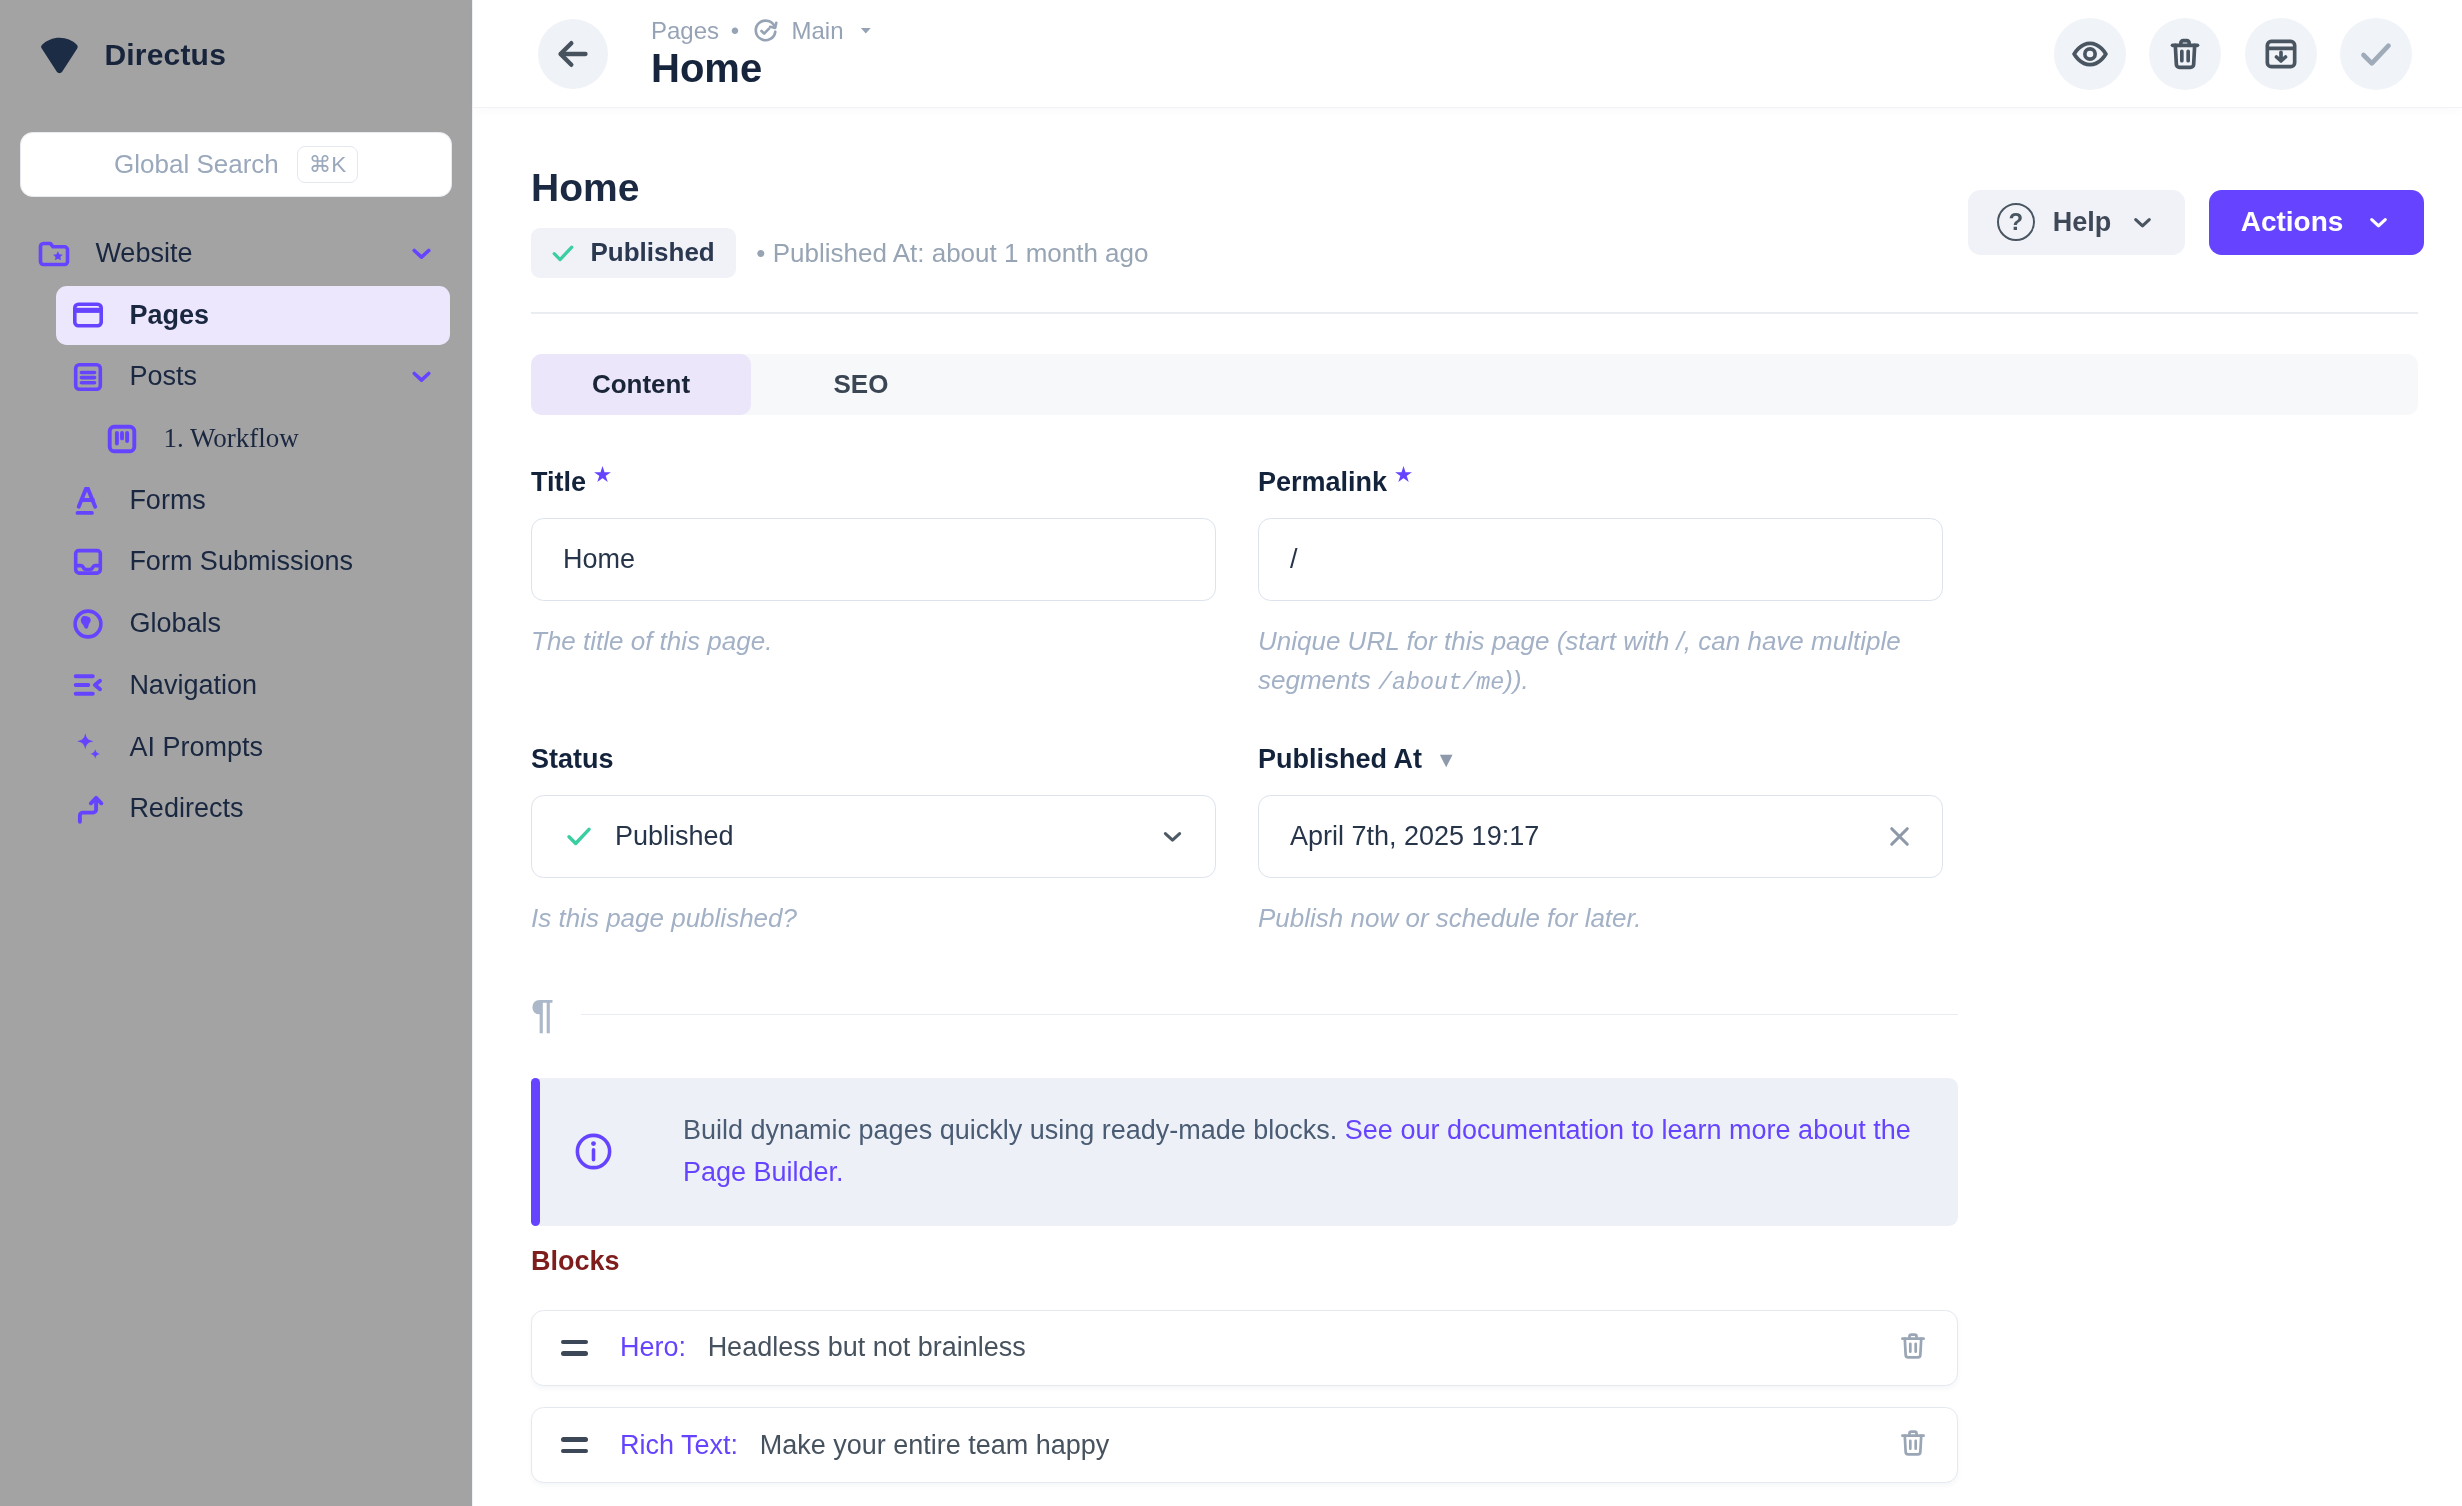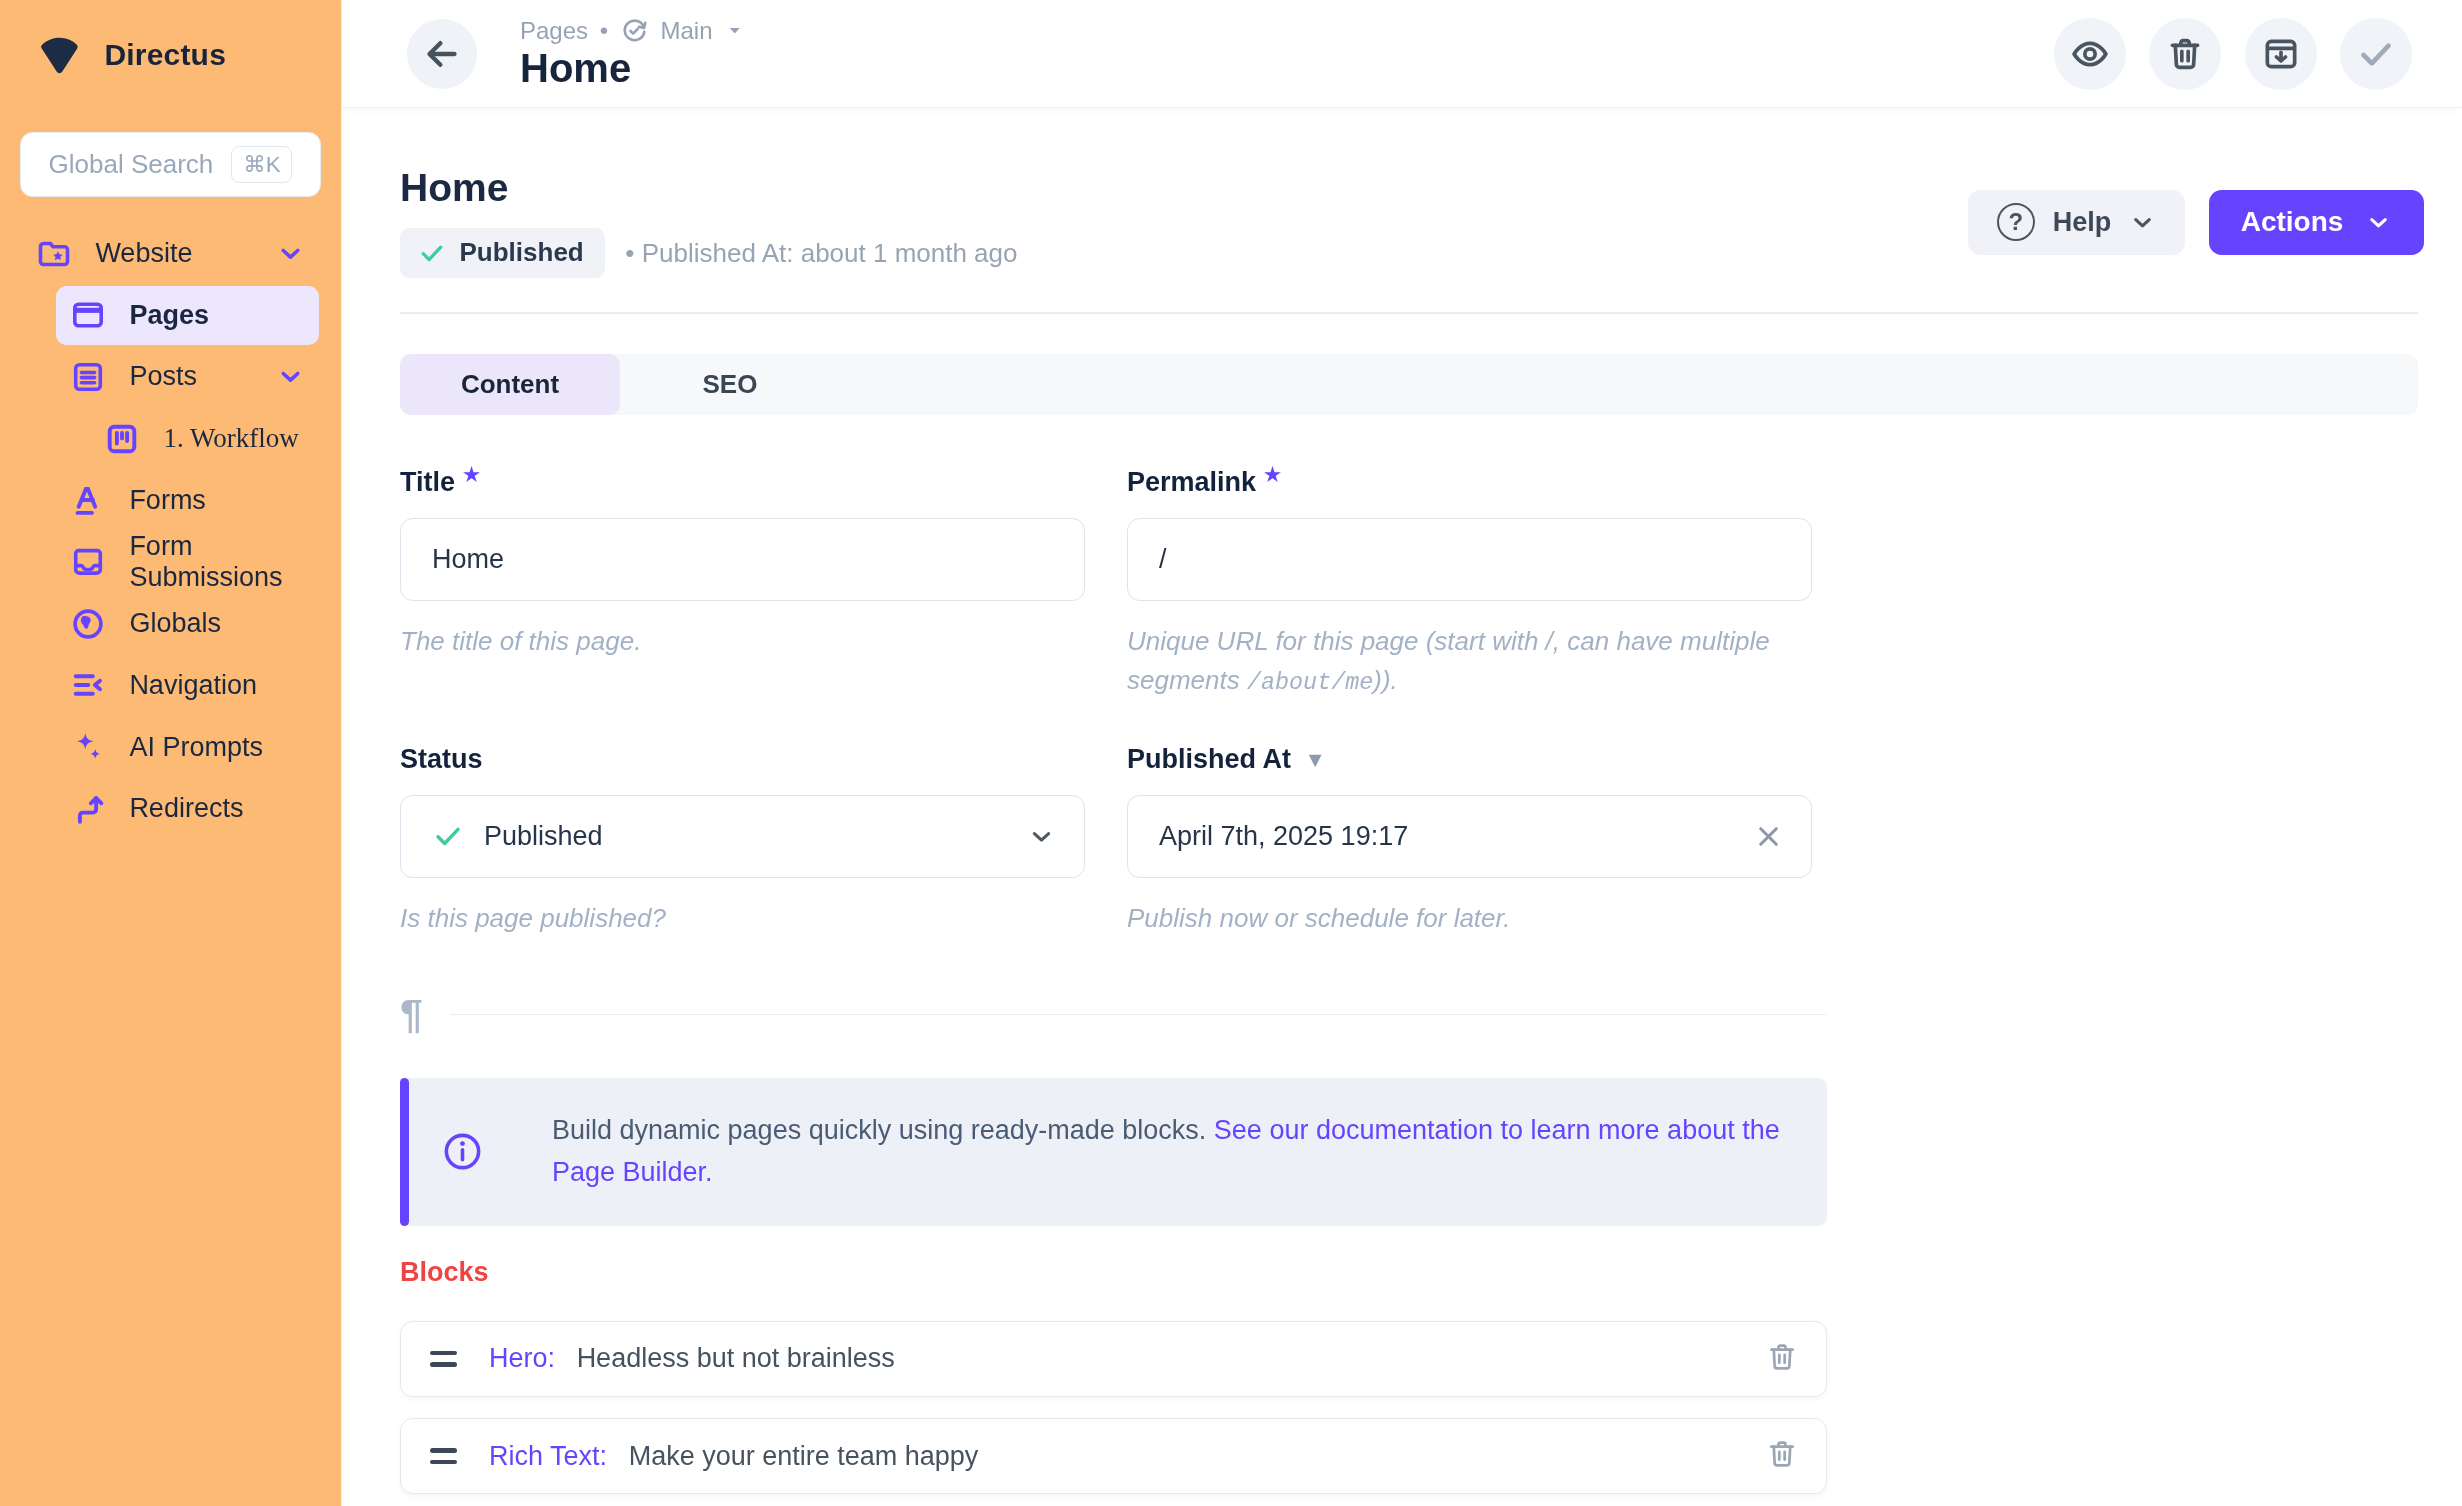--- a/index.html
+++ b/index.html
@@ -6,21 +6,21 @@
   html,body { width:2462px; height:1507px; overflow:hidden; }
   body {
     font-family:"Liberation Sans", sans-serif;
     background:#ffffff; color:#16243C;
     -webkit-font-smoothing:antialiased;
   }
   svg { display:block; }
   .app { display:flex; width:2462px; height:1507px; }
 
   
-  .sidebar { width:342px; flex:none; background:#fdba74; border-right:1.8px solid #EDF0F4; }
+  .sidebar { width:473px; flex:none; background:#a3a3a3; border-right:1.8px solid #EDF0F4; }
   .logo-row { display:flex; align-items:center; gap:23.4px; padding:36px 36px 0 38px; cursor:pointer; }
   .logo-mark { width:43px; height:38px; color:#1D2C45; }
   .logo-text { font-size:30px; font-weight:600; color:#17243B; letter-spacing:0.2px; }
   .search-box {
     margin:58px 20px 27px; height:65px; border:1.8px solid #E7EBF1; border-radius:12.6px;
     display:flex; align-items:center; justify-content:center; gap:18px;
     color:#9AA8BC; font-size:26px; cursor:text; background:#fff;
   }
   .kbd { border:1.8px solid #E3E8EF; border-radius:8px; padding:3.6px 10.8px 4.5px; font-size:22.5px; color:#9AA8BC; }
   .nav { padding:0 21.6px; display:flex; flex-direction:column; gap:2.7px; }
@@ -103,21 +103,21 @@
   .pilcrow { font-size:41px; color:#ABB8C9; font-weight:600; line-height:1; cursor:pointer; }
   .para-line { flex:1; height:1.8px; background:#E9EDF3; margin-left:27px; }
 
   .banner { margin:43px 0 0 58px; width:1427px; background:#EDF1F7; border-radius:9px;
     display:flex; align-items:center; padding:32px 36px 32px 0; position:relative;gap:36px; }
   .banner-bar { position:absolute; left:0; top:0; bottom:0; width:9px; background:#6644FF; border-radius:7.2px; }
   .banner-icon { width:43px; height:43px; color:#6644FF; margin:0 32px 0 41px; flex:none; }
   .banner-text { font-size:27px; color:#4A5C74; line-height:1.55; width:1289px; }
   .banner-link { color:#6644FF; cursor:pointer; }
 
-  .blocks-label { margin:31px 0 0 58px; font-size:27px; font-weight:700; color:#ef4444; }
+  .blocks-label { margin:20px 0 0 58px; font-size:27px; font-weight:700; color:#7f1d1d; }
   .block-list { margin:25px 0 0 58px; width:1427px; display:flex; flex-direction:column; gap:13.5px; }
   .block-row { height:76px; flex:none; border:1.8px solid #E4E9F0; border-radius:12.6px; background:#fff;
     display:flex; align-items:center; padding:0 27px 0 29px; box-shadow:0 2.7px 5.4px rgba(23,41,64,.04); cursor:pointer;margin-top:8px; }
   .drag-handle { width:27px; display:flex; flex-direction:column; gap:7.2px; cursor:grab; }
   .drag-handle i { display:block; height:4.5px; background:#3C4757; border-radius:2.7px; }
   .block-type { margin-left:32px; color:#6644FF; font-size:27px; font-weight:500; }
   .block-title { margin-left:21.6px; color:#47525F; font-size:27px; }
   .block-trash { margin-left:auto; width:34px; height:38px; color:#9AA6B5; cursor:pointer; }
 </style>
 </head>

